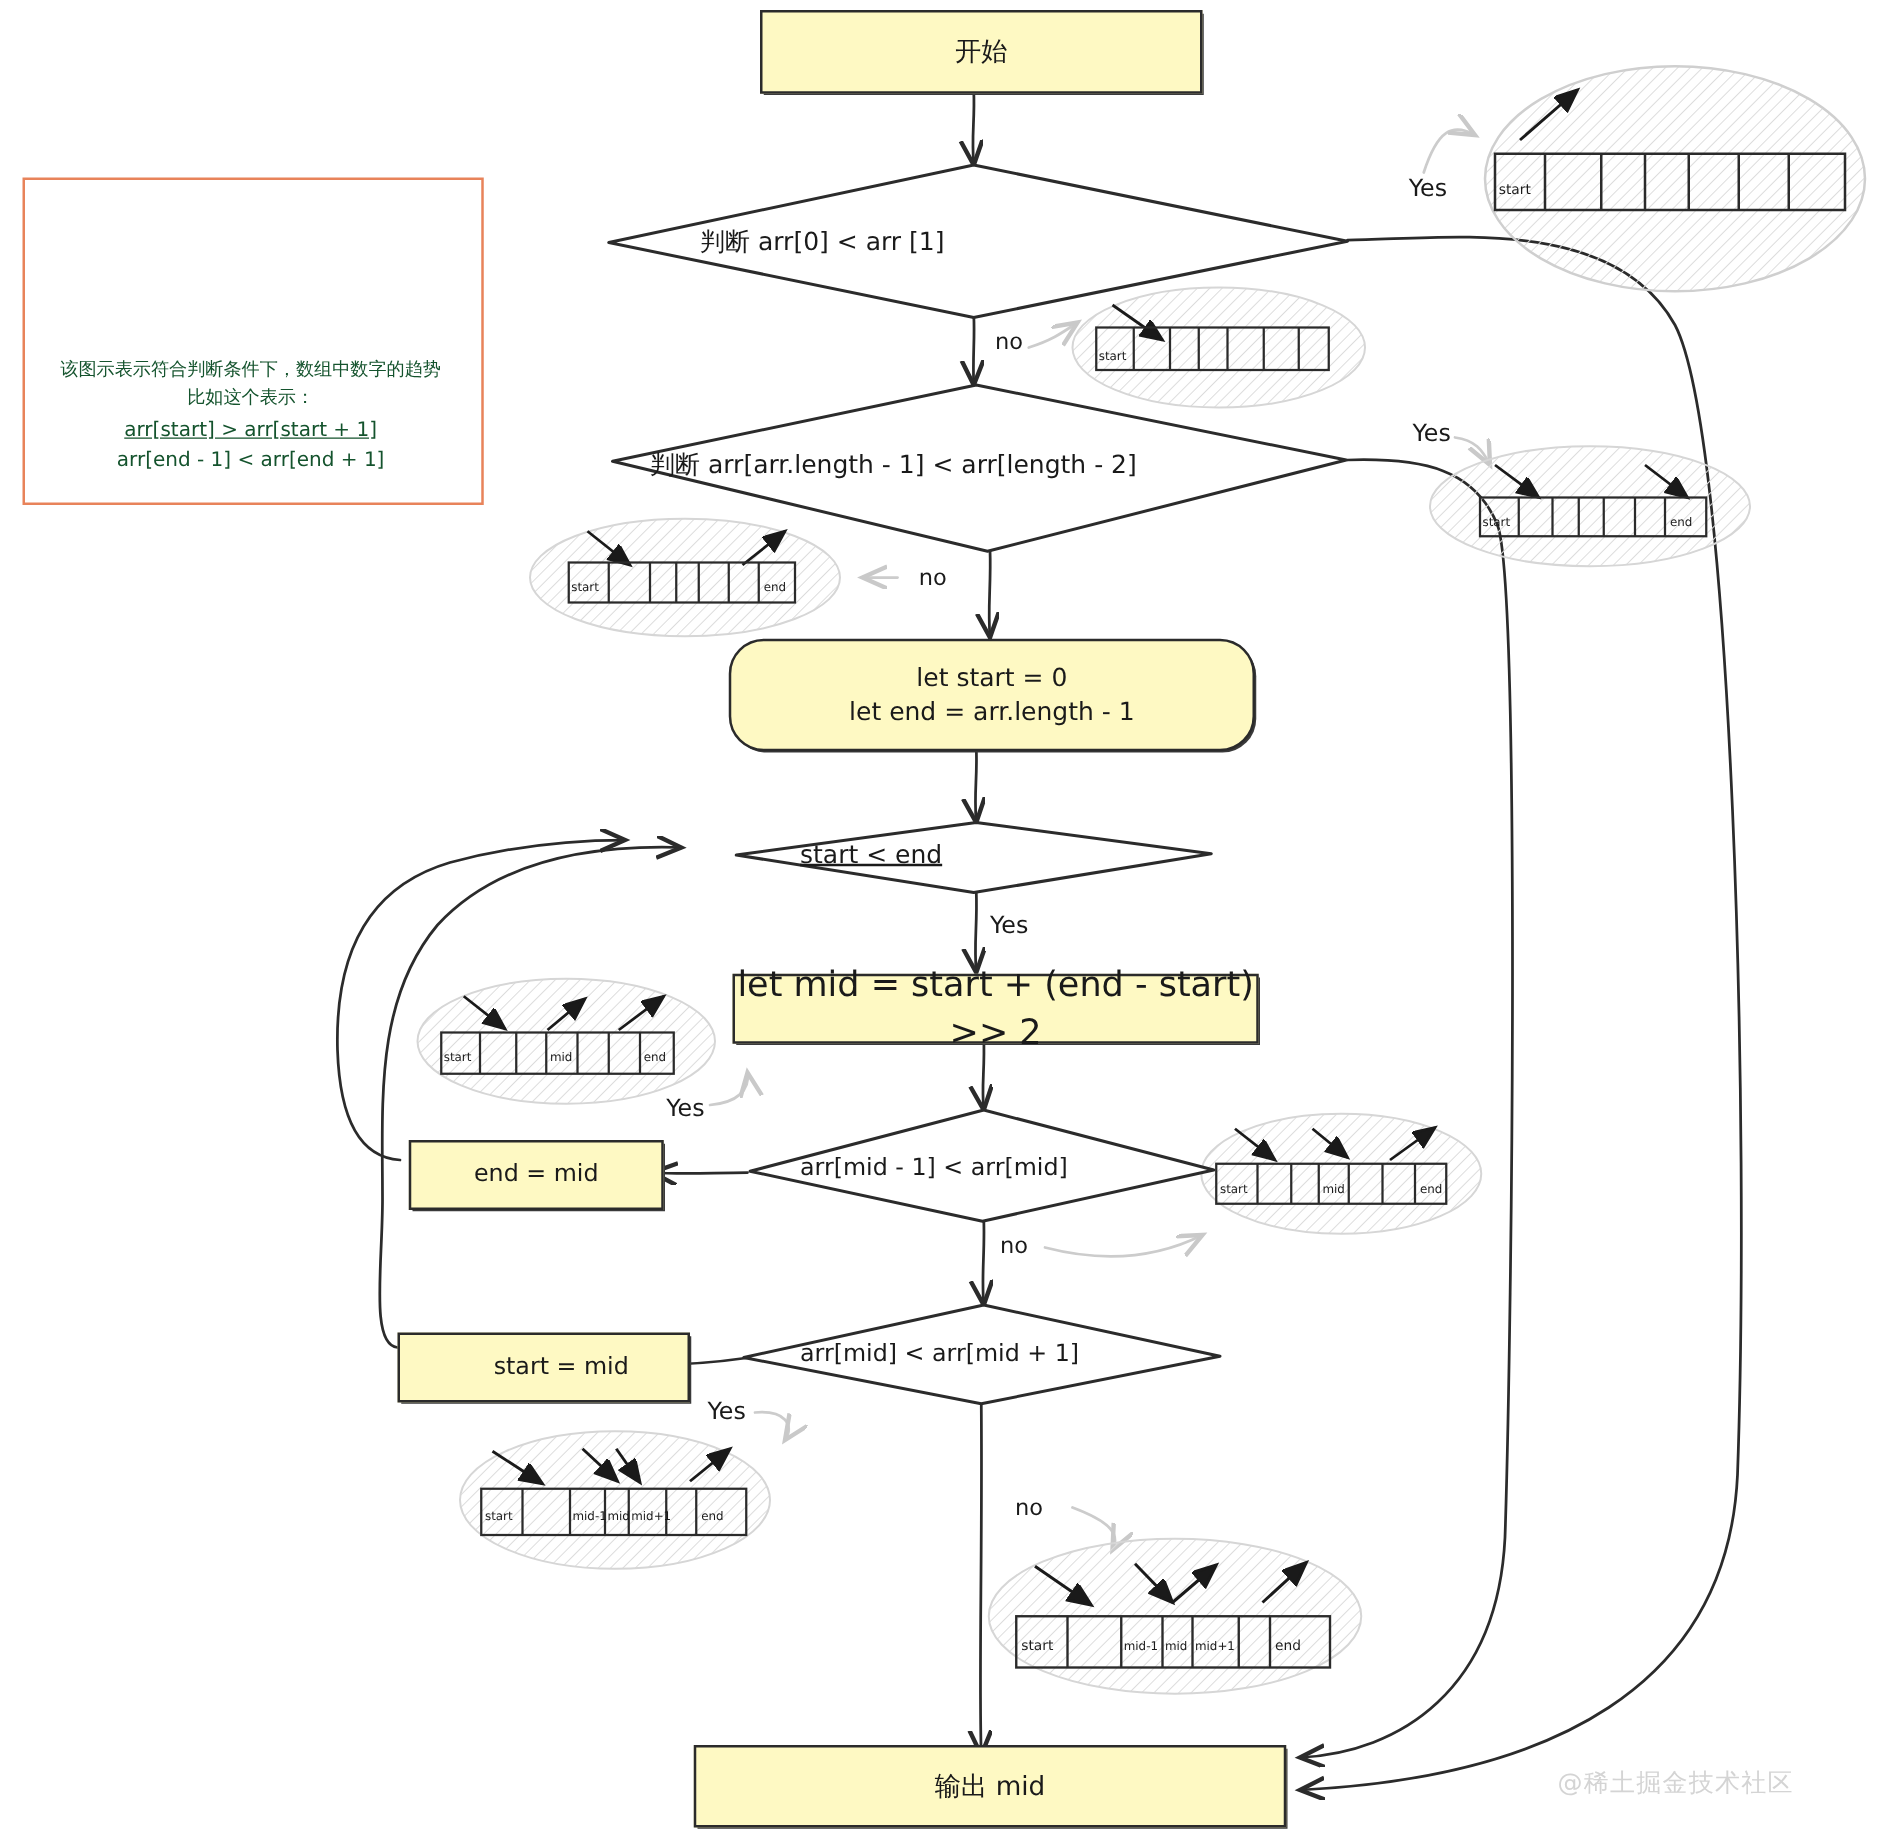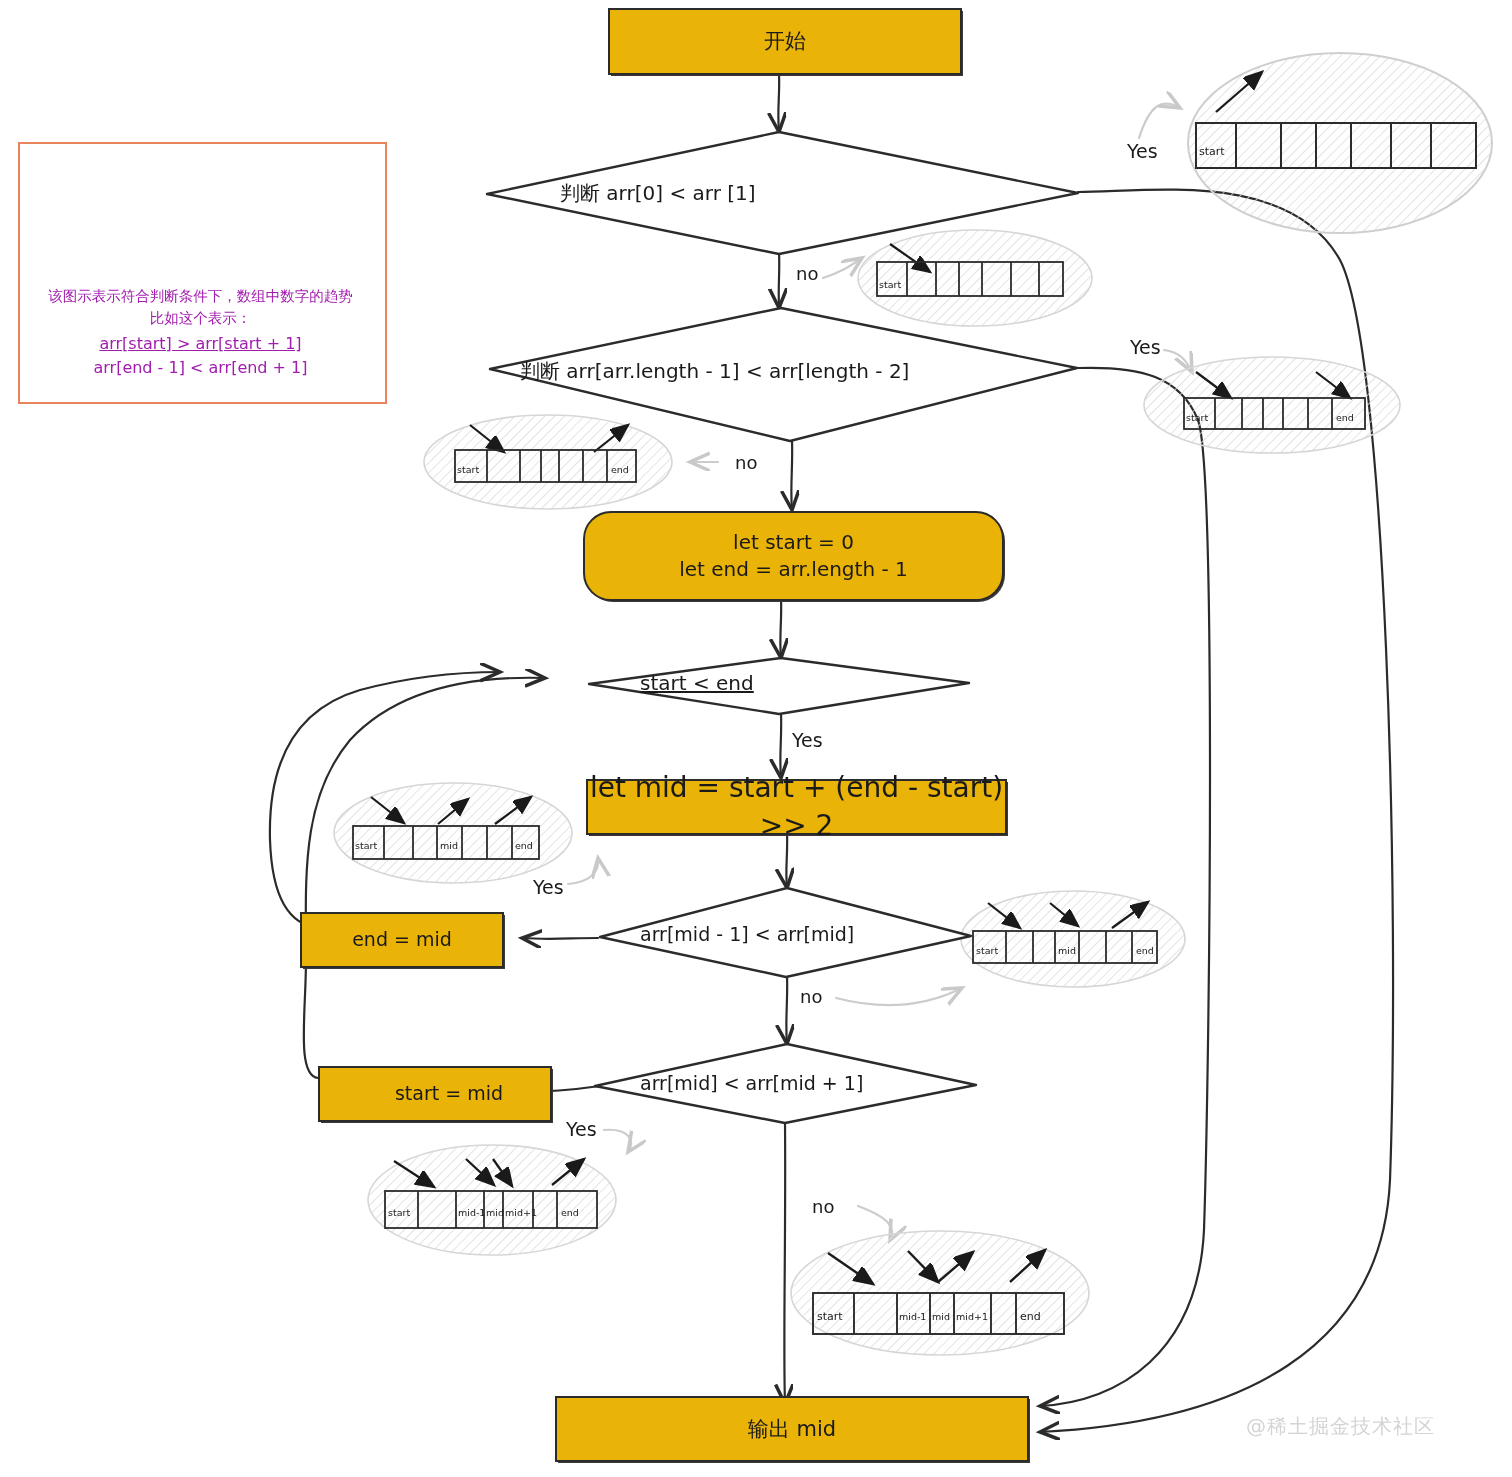--- a/index.html
+++ b/index.html
@@ -1,27 +1,27 @@
 <!DOCTYPE html>
 <html><head>
 <meta charset="utf-8">
 <style>
   html,body{margin:0;padding:0;background:#ffffff;}
   body{width:1512px;height:1477px;position:relative;overflow:hidden;
        font-family:"DejaVu Sans","Liberation Sans",sans-serif;}
   #canvas{position:absolute;left:0;top:0;width:1512px;height:1477px;}
   .node{position:absolute;display:flex;align-items:center;justify-content:center;
         text-align:center;color:#1a1a1a;line-height:1.35;}
-  .rect{border:2px solid #2b2b2b;background:#eab308;box-shadow:2px 2px 0 -1px #3a3a3a;}
+  .rect{border:2px solid #2b2b2b;background:#fef9c3;box-shadow:2px 2px 0 -1px #3a3a3a;}
   .nodetext{white-space:pre-line;}
   .diamond-label{position:absolute;left:0;top:0;width:100%;height:100%;
         display:flex;align-items:center;justify-content:flex-start;color:#1a1a1a;}
   .edge-label{position:absolute;color:#1a1a1a;}
   .legend{position:absolute;border:2px solid #e8835a;background:#fff;}
-  .legend-text{position:absolute;width:100%;text-align:center;color:#a21caf;line-height:1.55;}
+  .legend-text{position:absolute;width:100%;text-align:center;color:#14532d;line-height:1.55;}
   .watermark{position:absolute;color:#d4d4d4;letter-spacing:1px;}
   .cell-label{font-size:11px;fill:#1a1a1a;}
   .cell-label-sm{font-size:9.5px;fill:#1a1a1a;}
   svg{overflow:visible;}
 </style>
 </head>
 <body>
 
 <svg id="canvas" viewBox="0 0 1512 1477">
   <defs>
@@ -294,21 +294,21 @@
 
 <div class="node rect" style="left:583px;top:511px;width:417px;height:86px;font-size:20px;border-radius:28px;">
   <span class="nodetext">let start = 0
 let end = arr.length - 1</span>
 </div>
 
 <div class="node rect" style="left:586px;top:779px;width:417px;height:52px;font-size:28px;">
   <span class="nodetext">let mid = start + (end - start) &gt;&gt; 2</span>
 </div>
 
-<div class="node rect" style="left:300px;top:912px;width:200px;height:52px;font-size:19px;">
+<div class="node rect" style="left:327px;top:912px;width:200px;height:52px;font-size:19px;">
   <span class="nodetext">end = mid</span>
 </div>
 
 <div class="node rect" style="left:318px;top:1066px;width:202px;height:52px;font-size:19px;padding-left:28px;">
   <span class="nodetext">start = mid</span>
 </div>
 
 <div class="node rect" style="left:555px;top:1396px;width:470px;height:62px;font-size:21px;">
   <span class="nodetext">输出 mid</span>
 </div>

